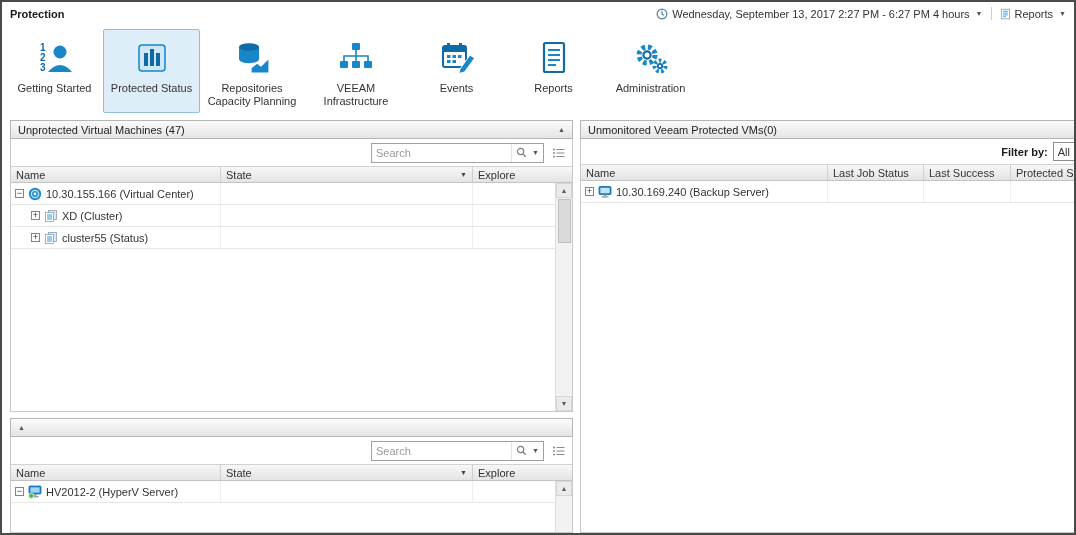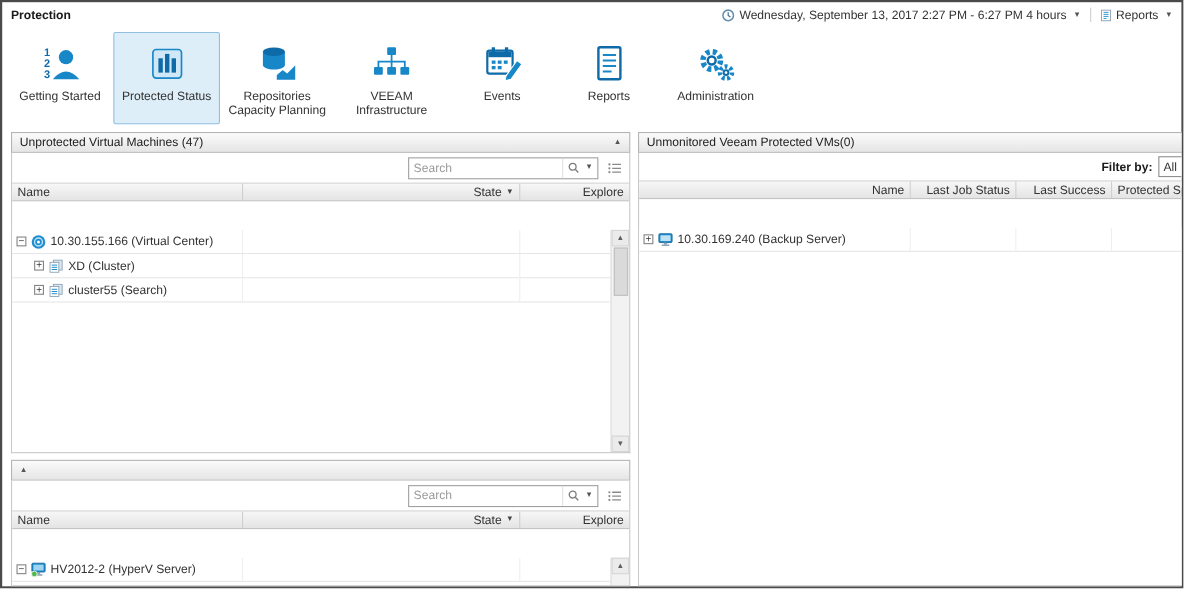--- a/index.html
+++ b/index.html
@@ -49,24 +49,24 @@
   .searchbox input{flex:1;min-width:0;border:none;outline:none;font:11px "Liberation Sans",sans-serif;padding:0 4px;color:#333;background:transparent;}
   .searchbox input::placeholder{color:#9a9a9a;}
   .search-btn{display:flex;align-items:center;gap:3px;padding:0 4px;height:100%;cursor:pointer;border-left:1px solid #e2e2e2;}
   .opt-btn{display:flex;align-items:center;cursor:pointer;padding:1px;}
 
   
   .tbl{flex:1;display:flex;flex-direction:column;min-height:0;}
   .thead{height:17px;flex:none;display:flex;background:linear-gradient(#f7f7f7,#e4e4e4);border-top:1px solid #d2d2d2;border-bottom:1px solid #c3c3c3;color:#333;}
   .th{display:flex;align-items:center;padding:0 5px;border-right:1px solid #cfcfcf;white-space:nowrap;overflow:hidden;}
   .th:last-child{border-right:none;}
-  .th.center{justify-content:flex-end;}
+  .th.center{justify-content:space-between;}
   .th-arrow{font-size:7px;color:#444;margin-left:4px;}
   .th-arrow::before{content:"▼";}
-  .tbody-wrap{flex:1;display:flex;min-height:0;margin-top:26px;}
+  .tbody-wrap{flex:1;display:flex;min-height:0;}
   .tbody{flex:1;display:flex;flex-direction:column;overflow:hidden;background:#fff;}
   .tr{height:22px;flex:none;display:flex;border-bottom:1px solid #e6e6e6;}
   .td{display:flex;align-items:center;padding:0 4px;border-right:1px solid #efefef;white-space:nowrap;overflow:hidden;}
   .td:last-child{border-right:none;}
   .name-cell{gap:4px;}
   .ind1{padding-left:20px;}
   .toggle{width:9px;height:9px;flex:none;border:1px solid #848484;background:#fff;display:flex;align-items:center;justify-content:center;font-size:9px;line-height:1;color:#333;cursor:pointer;}
   .toggle.minus::before{content:"−";margin-top:-1px;}
   .toggle.plus::before{content:"+";margin-top:-1px;}
   .row-icon{display:flex;align-items:center;flex:none;}
@@ -311,21 +311,21 @@
                 <div class="tr">
                   <div class="td cw-name name-cell ind1">
                     <span class="toggle plus"></span>
                     <span class="row-icon">
                       <svg viewBox="0 0 14 14" width="14" height="14">
                           <rect x="4.5" y="1.5" width="8" height="9" fill="#dde7ef" stroke="#8aa0b4" stroke-width="0.8"></rect>
                           <rect x="1.5" y="3.5" width="8" height="9" fill="#fff" stroke="#8aa0b4" stroke-width="0.8"></rect>
                           <path d="M3 6 h5 M3 8 h5 M3 10 h5" stroke="#1f8dd0" stroke-width="0.9"></path>
                         </svg>
                     </span>
-                    <span>cluster55 (Search)</span>
+                    <span>cluster55 (Status)</span>
                   </div>
                   <div class="td cw-state">
                       <span></span>
                     </div>
                   <div class="td cw-explore">
                       <span></span>
                     </div>
                 </div>
               </div>
               <div class="scrollbar">

